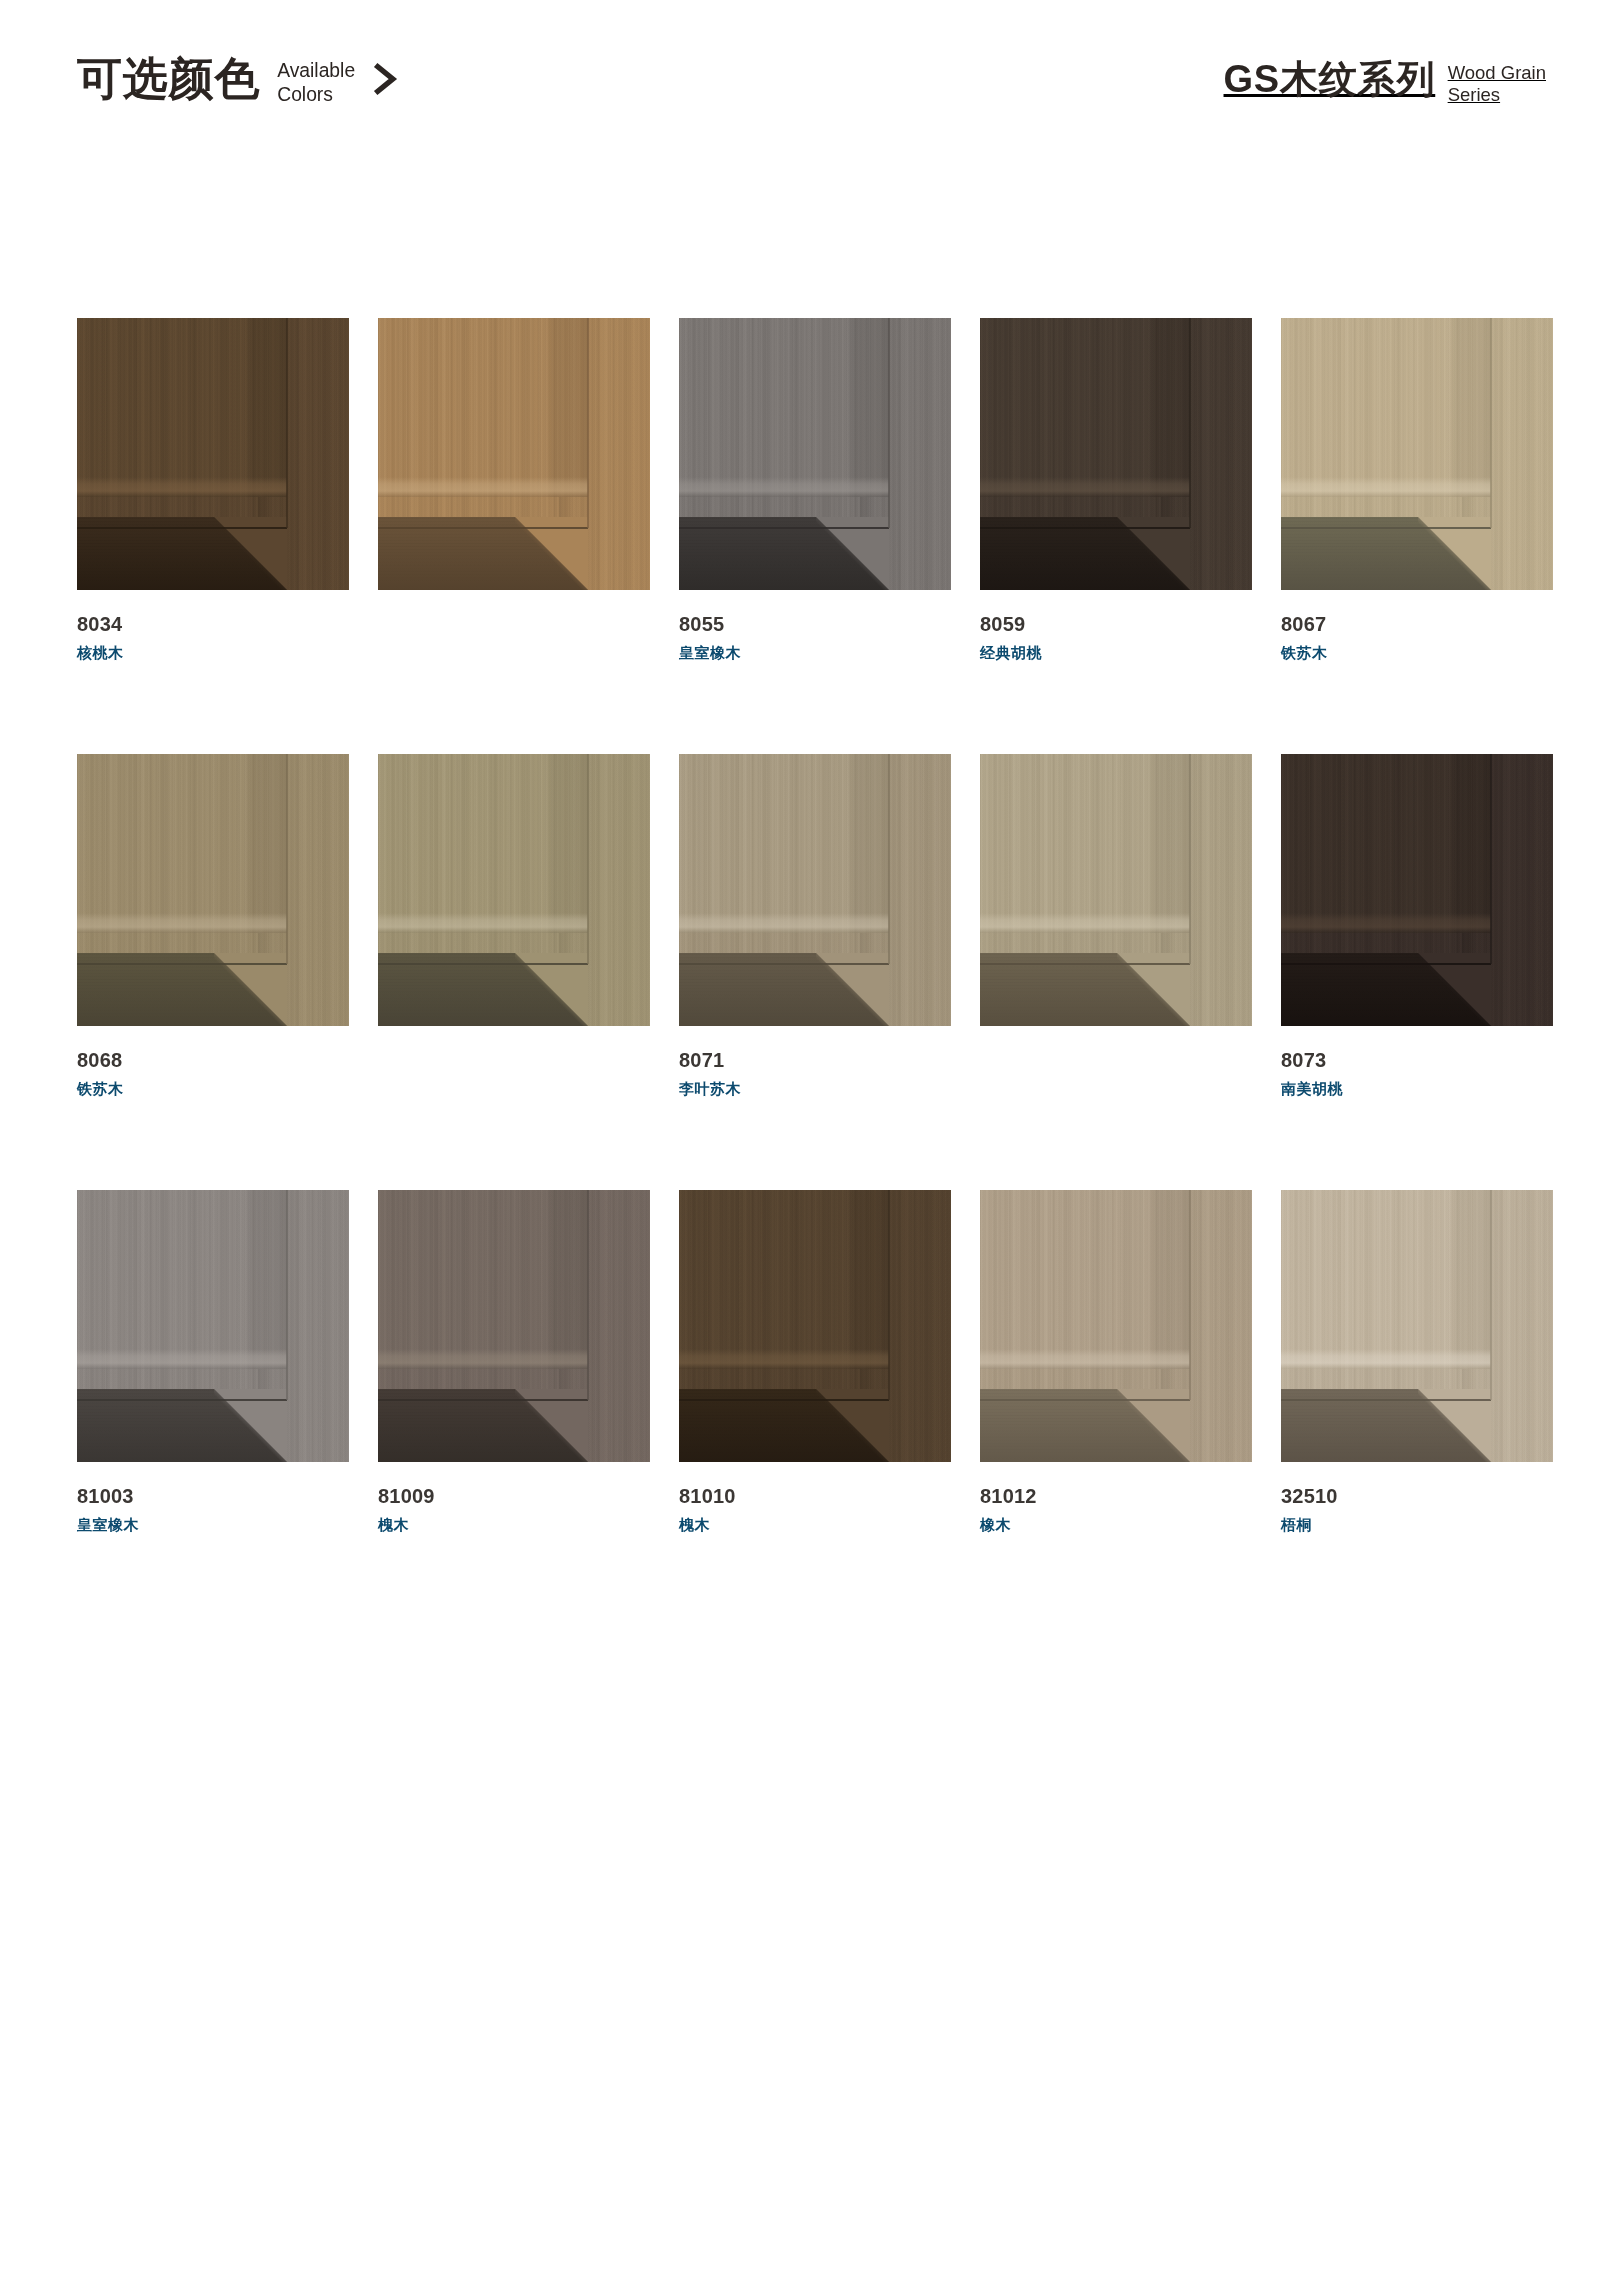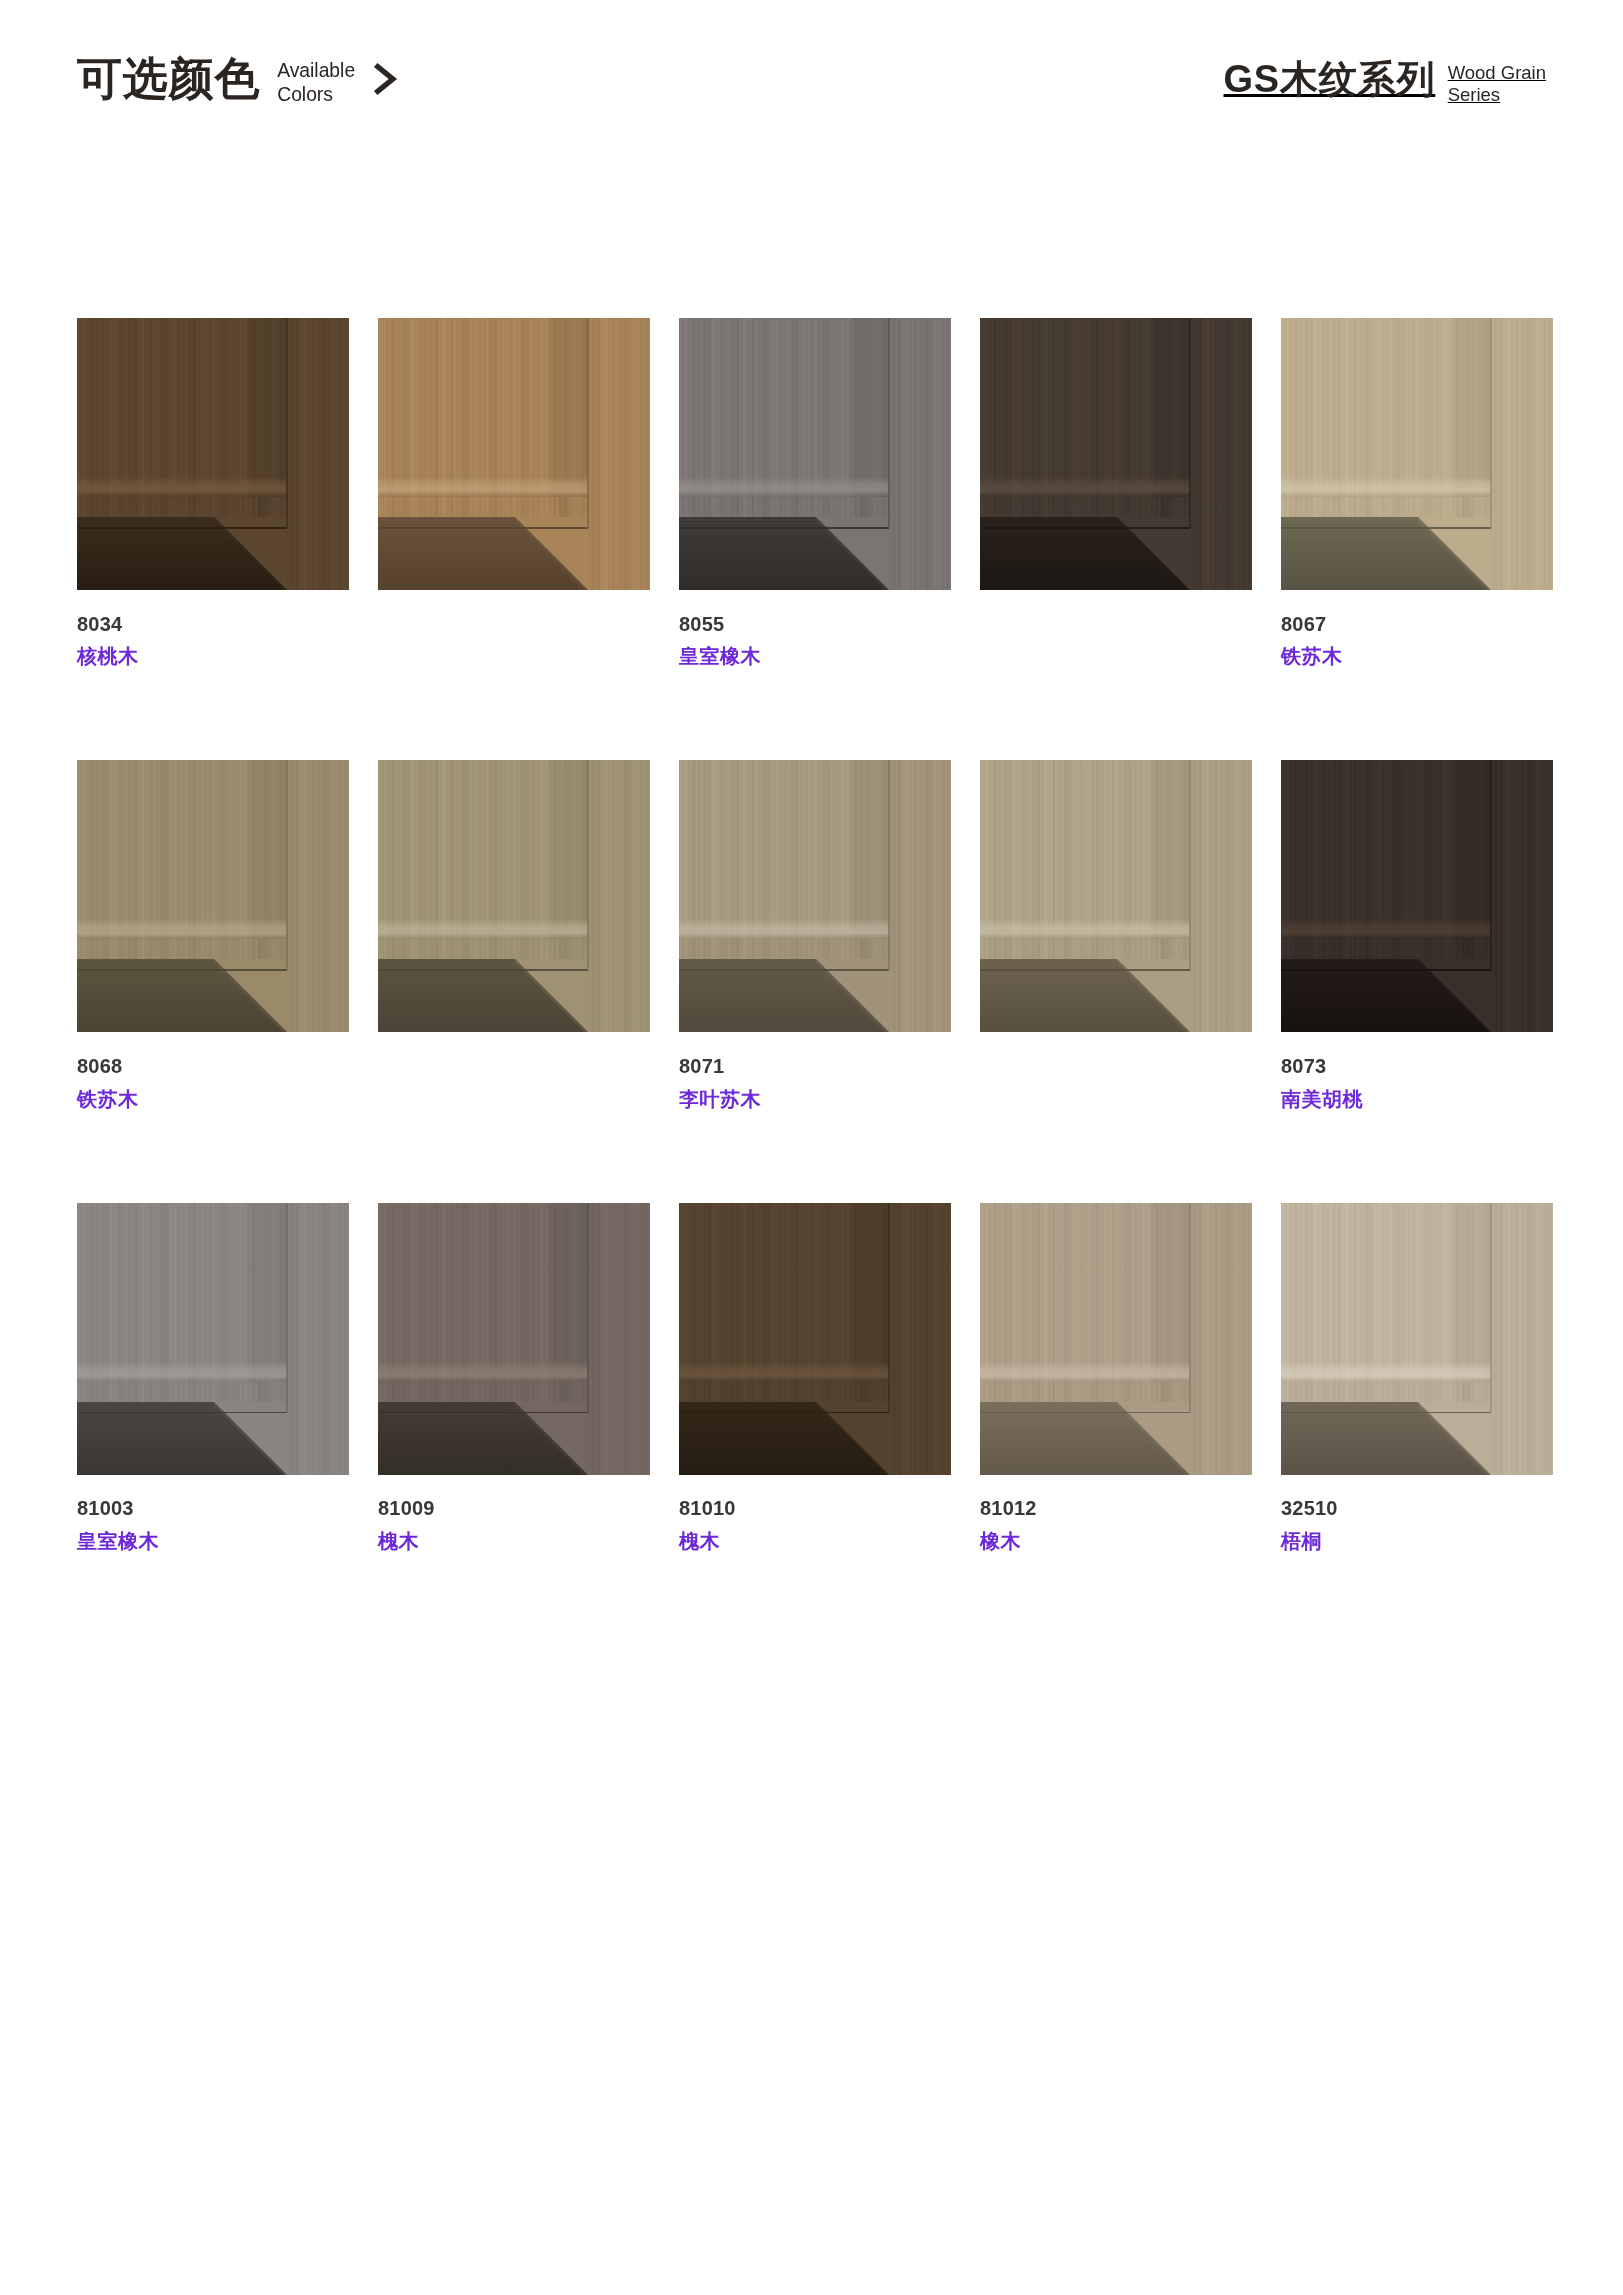--- a/index.html
+++ b/index.html
@@ -73,21 +73,21 @@
   .outline-h { position:absolute; left:0; height:1.5px; }
   .outline-v { position:absolute; top:0; width:1.5px; }
 
   
   .cap { margin-top: 21.6px; }
   .cap-code {
     font-size: 20px; font-weight: 700; color:#3b3734;
     line-height: 1.25; letter-spacing: 0.2px;
   }
   .cap-name {
-    font-size: 20px; font-weight: 700; color:#6d28d9;
+    font-size: 15px; font-weight: 700; color:#0c4a6e;
     line-height: 1.25; margin-top: 7.7px; letter-spacing: 0.5px;
   }
 </style>
 </head>
 <body>
 
 <div class="page">
 
   <div class="header">
     <div class="hdr-left">
@@ -194,20 +194,24 @@
               <div class="bevel-h" style="background: linear-gradient(rgba(99, 84, 69, 0) 0px, rgba(99, 84, 69, 0.48) 7px, rgba(99, 84, 69, 0.62) 14px, rgba(45, 36, 30, 0.333) 20px);"></div>
             </div>
             <div class="rail">
               <div class="grain" style="background: repeating-linear-gradient(0deg, rgba(29, 23, 19, 0.2) 0px, rgba(29, 23, 19, 0) 0.8px, rgba(42, 34, 28, 0) 2.3px, rgba(29, 23, 19, 0.15) 3.1px), linear-gradient(rgb(42, 34, 28) 0%, rgb(29, 23, 19) 100%);"></div>
               <div class="rail-miter" style="background: linear-gradient(to left bottom, rgb(69, 58, 49) 0%, rgb(69, 58, 49) 49.6%, rgba(29, 23, 19, 0) 50.4%, rgba(29, 23, 19, 0) 100%);"></div>
               <div class="rail-miter" style="background: linear-gradient(to left bottom, rgba(0, 0, 0, 0) 0%, rgba(0, 0, 0, 0) 49.2%, rgba(43, 35, 29, 0.4) 50.2%, rgba(43, 35, 29, 0) 54%);"></div>
             </div>
             <div class="outline-h" style="top: 209px; width: 210px; background: rgb(29, 23, 19); opacity: 0.85;"></div>
             <div class="outline-v" style="left: 209px; height: 210px; background: rgb(43, 35, 29); opacity: 0.7;"></div>
           </div>
+          <div class="cap">
+            <div class="cap-code">8059</div>
+            <div class="cap-name">经典胡桃</div>
+          </div>
         </div>
         <div class="cell">
           <div class="swatch" style="background: rgb(188, 172, 140);">
             <div class="frame">
               <div class="grain" style="background: repeating-linear-gradient(90deg, rgba(151, 138, 110, 0.133) 0px, rgba(151, 138, 110, 0) 0.8px, rgba(207, 192, 162, 0.15) 1.5px, rgba(151, 138, 110, 0) 2.3px, rgba(151, 138, 110, 0.12) 3.9px, rgba(207, 192, 162, 0) 5.4px), repeating-linear-gradient(90deg, rgba(151, 138, 110, 0.19) 0px, rgba(151, 138, 110, 0) 1.5px, rgba(207, 192, 162, 0.1) 7px, rgba(151, 138, 110, 0) 10px, rgba(151, 138, 110, 0.08) 14.7px), repeating-linear-gradient(90deg, rgba(207, 192, 162, 0.133) 0px, rgba(188, 172, 140, 0) 10.8px, rgba(151, 138, 110, 0.11) 21px, rgba(188, 172, 140, 0) 32px), linear-gradient(rgb(188, 172, 140), rgb(188, 172, 140));"></div>
               <div class="stile-shade" style="background: linear-gradient(90deg, rgba(151, 138, 110, 0.37) 0px, rgba(151, 138, 110, 0.133) 10.8px, rgba(207, 192, 162, 0.094) 46px, rgba(207, 192, 162, 0) 91px);"></div>
             </div>
             <div class="panel">
               <div class="grain" style="background: repeating-linear-gradient(90deg, rgba(154, 140, 112, 0.133) 0px, rgba(154, 140, 112, 0) 0.8px, rgba(210, 195, 166, 0.15) 1.5px, rgba(154, 140, 112, 0) 2.3px, rgba(154, 140, 112, 0.12) 3.9px, rgba(210, 195, 166, 0) 5.4px), repeating-linear-gradient(90deg, rgba(154, 140, 112, 0.19) 0px, rgba(154, 140, 112, 0) 1.5px, rgba(210, 195, 166, 0.1) 7px, rgba(154, 140, 112, 0) 10px, rgba(154, 140, 112, 0.08) 14.7px), repeating-linear-gradient(90deg, rgba(210, 195, 166, 0.133) 0px, rgba(191, 174, 142, 0) 10.8px, rgba(154, 140, 112, 0.11) 21px, rgba(191, 174, 142, 0) 32px), linear-gradient(rgb(191, 174, 142), rgb(191, 174, 142));"></div>
               <div class="bevel-v" style="background: linear-gradient(90deg, rgba(154, 140, 112, 0) 0px, rgba(154, 140, 112, 0.227) 7.7px, rgba(154, 140, 112, 0.333) 36px, rgba(154, 140, 112, 0.44) 43px);"></div>

